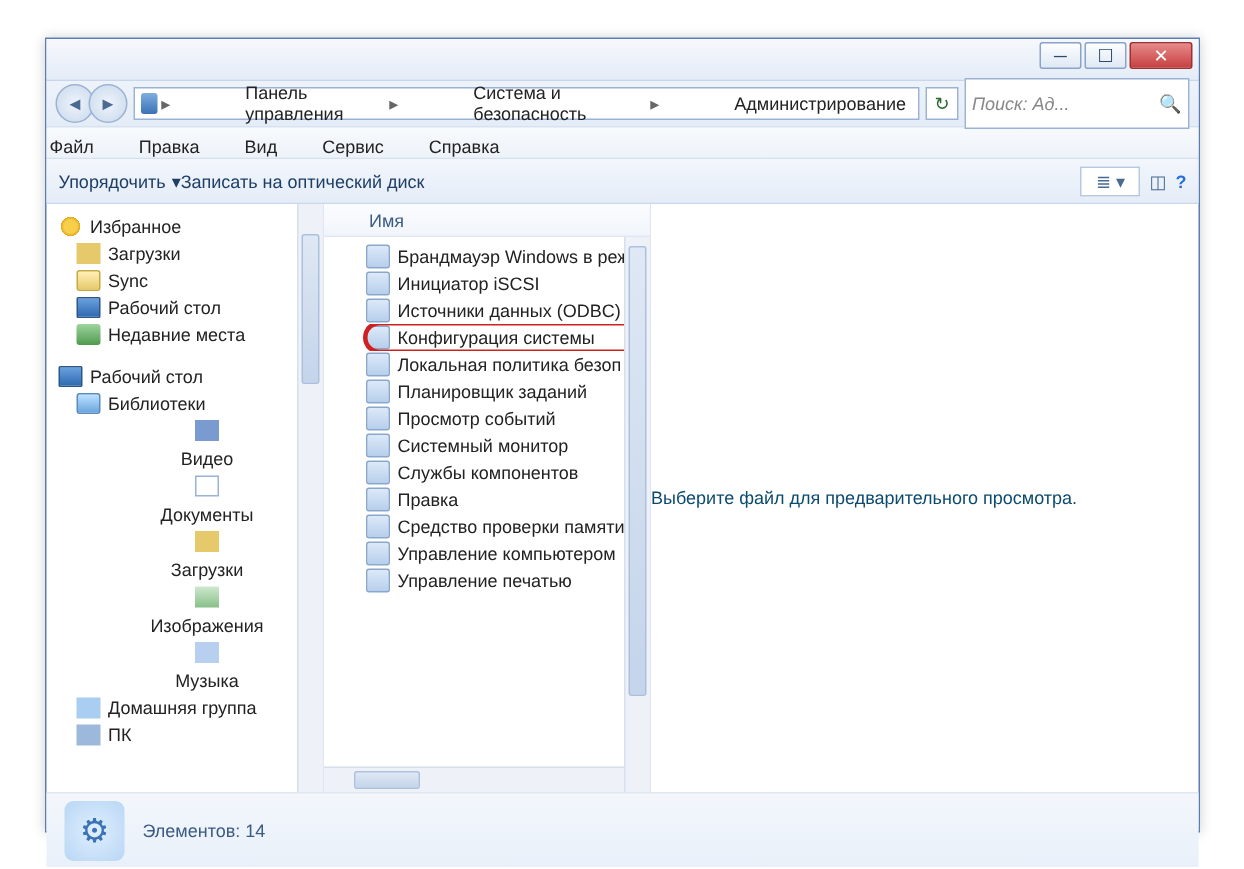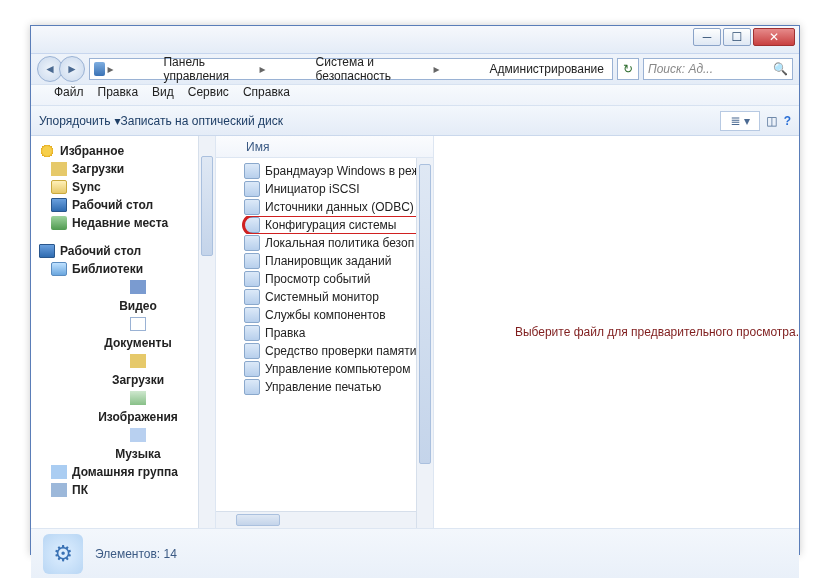--- a/index.html
+++ b/index.html
@@ -10,30 +10,30 @@
 .winbtn.close { background: linear-gradient(#e68a8a,#c84040); color: #fff; border-color: #a03030; width: 42px; }
 .addrbar { height: 30px; display: flex; align-items: center; padding: 2px 6px; gap: 4px; background: linear-gradient(#eef3fa,#e4ecf7); }
 .navbtns { display: flex; }
 .navcircle { width: 26px; height: 26px; border-radius: 50%; background: radial-gradient(#eef4fb,#c9d8ec); border: 1px solid #9ab2d4; display: flex; align-items: center; justify-content: center; color: #4b6a92; }
 .navcircle + .navcircle { margin-left: -4px; }
 .breadcrumb { flex: 1; height: 22px; border: 1px solid #9ab2d4; background: #fff; display: flex; align-items: center; padding: 0 4px; gap: 2px; }
 .crumb { padding: 0 4px; color: #222; cursor: default; margin-left: 44px; }
 .crumb-sep { color: #666; }
 .bc-icon { width: 14px; height: 14px; background: linear-gradient(#7faee0,#3a72b5); border-radius: 2px; }
 .refresh { width: 22px; height: 22px; border: 1px solid #9ab2d4; background: #fff; display: flex; align-items: center; justify-content: center; color: #2b6a2b; }
-.search { width: 150px; height: 22px; border: 1px solid #9ab2d4; background: #fff; display: flex; align-items: center; padding: 4px 4px; color: #888; font-style: italic; text-align: right; }
+.search { width: 150px; height: 22px; border: 1px solid #9ab2d4; background: #fff; display: flex; align-items: center; padding: 16px 4px; color: #888; font-style: italic; text-align: right; }
 .search span.mag { margin-left: auto; color: #4b6a92; font-style: normal; }
-.menubar { height: 22px; background: linear-gradient(#f7fafd,#eef3fa); border-top: 1px solid #d7e2f1; border-bottom: 1px solid #d7e2f1; display: flex; align-items: flex-start; padding: 0 23px; gap: 14px; }
+.menubar { height: 22px; background: linear-gradient(#f7fafd,#eef3fa); border-top: 1px solid #d7e2f1; border-bottom: 1px solid #d7e2f1; display: flex; align-items: flex-end; padding: 0 2px; gap: 30px; }
 .menuitem { text-decoration: underline dotted transparent; color: #222; }
 .toolbar { height: 30px; background: linear-gradient(#f3f7fc,#e4ecf7); border-bottom: 1px solid #cad8ec; display: flex; align-items: center; padding: 0 8px; gap: 0; color: #1e3e66; }
 .toolbtn { display: flex; align-items: center; gap: 4px; cursor: default; }
 .tool-right { margin-left: auto; display: flex; align-items: center; gap: 6px; color: #4b6a92; }
 .viewbtn { width: 40px; height: 20px; border: 1px solid #b7c9e2; background: #fff; display: flex; align-items: center; justify-content: center; }
 .content { display: flex; height: 392px; }
-.nav { width: 185px; border-right: 1px solid #dde6f2; padding: 6px 4px; overflow: hidden; position: relative; font-weight: bold; }
+.nav { width: 185px; border-right: 1px solid #dde6f2; padding: 6px 4px; overflow: hidden; position: relative; }
 .scrolly { position: absolute; right: 0; top: 0; bottom: 0; width: 17px; background: #eef2f8; border-left: 1px solid #d6dfeb; }
 .scrolly .thumb { position: absolute; left: 2px; right: 2px; top: 20px; height: 100px; background: linear-gradient(#dfe8f4,#c4d4ea); border: 1px solid #aac0de; border-radius: 2px; }
 .nav-group { margin-bottom: 10px; }
 .nav-item { display: flex; align-items: center; gap: 5px; padding: 2px 2px 2px 16px; color: #222; white-space: nowrap; }
 .nav-item.root { padding-left: 4px; }
 .nav-item.child { padding-left: 32px; flex-direction: column; }
 .nav-icon { width: 16px; height: 14px; display: inline-block; }
 .icon-star{ background: radial-gradient(circle,#f7cf4b 40%,#e2a91d 60%,transparent 61%); }
 .icon-folder{ background: linear-gradient(#fff0b8,#e6c96a); border: 1px solid #c9a93e; border-radius: 2px; }
 .icon-desktop{ background: linear-gradient(#6aa0de,#2f6bb0); border: 1px solid #29568c; border-radius: 1px; }
@@ -50,21 +50,21 @@
 .listcol { width: 218px; border-right: 1px solid #dde6f2; position: relative; }
 .colhdr { height: 22px; border-bottom: 1px solid #dde6f2; display: flex; align-items: center; padding-left: 30px; color: #3b5a84; background: linear-gradient(#fbfcfe,#f1f5fb); }
 .items { padding: 4px 0 4px 24px; }
 .item { display: flex; align-items: center; gap: 5px; padding: 1px 4px; white-space: nowrap; overflow: hidden; color: #222; }
 .item .iicon { width: 16px; height: 16px; background: linear-gradient(#dce9f8,#b7cfec); border: 1px solid #8aa8cc; border-radius: 2px; flex: 0 0 16px; }
 .item.highlight { position: relative; }
 .highlight-ring { position: absolute; left: 2px; right: 4px; top: -2px; bottom: -2px; border: 3px solid #d02020; border-radius: 12px; pointer-events: none; }
 .listcol .scrolly { top: 22px; }
 .hscroll { position: absolute; left: 0; right: 17px; bottom: 0; height: 17px; background: #eef2f8; border-top: 1px solid #d6dfeb; }
 .hscroll .hthumb { position: absolute; top: 2px; bottom: 2px; left: 20px; width: 44px; background: linear-gradient(#dfe8f4,#c4d4ea); border: 1px solid #aac0de; border-radius: 2px; }
-.preview { flex: 1; display: flex; align-items: center; justify-content: flex-end; color: #7f1d1d; font-size: 12px; }
+.preview { flex: 1; display: flex; align-items: center; justify-content: flex-start; color: #0c4a6e; font-size: 12px; }
 .statusbar { height: 50px; border-top: 1px solid #dde6f2; background: linear-gradient(#f3f7fc,#e9f0f9); display: flex; align-items: center; padding: 4px 12px; gap: 12px; }
 .staticon { width: 40px; height: 40px; background: radial-gradient(#dfefff,#b8d6f4); border-radius: 6px; display: flex; align-items: center; justify-content: center; color: #3a72b5; font-size: 22px; }
 .statustxt { color: #3b5a84; }
 </style>
 </head>
 <body>
 
 <div class="window">
 
   <div class="titlebar">

